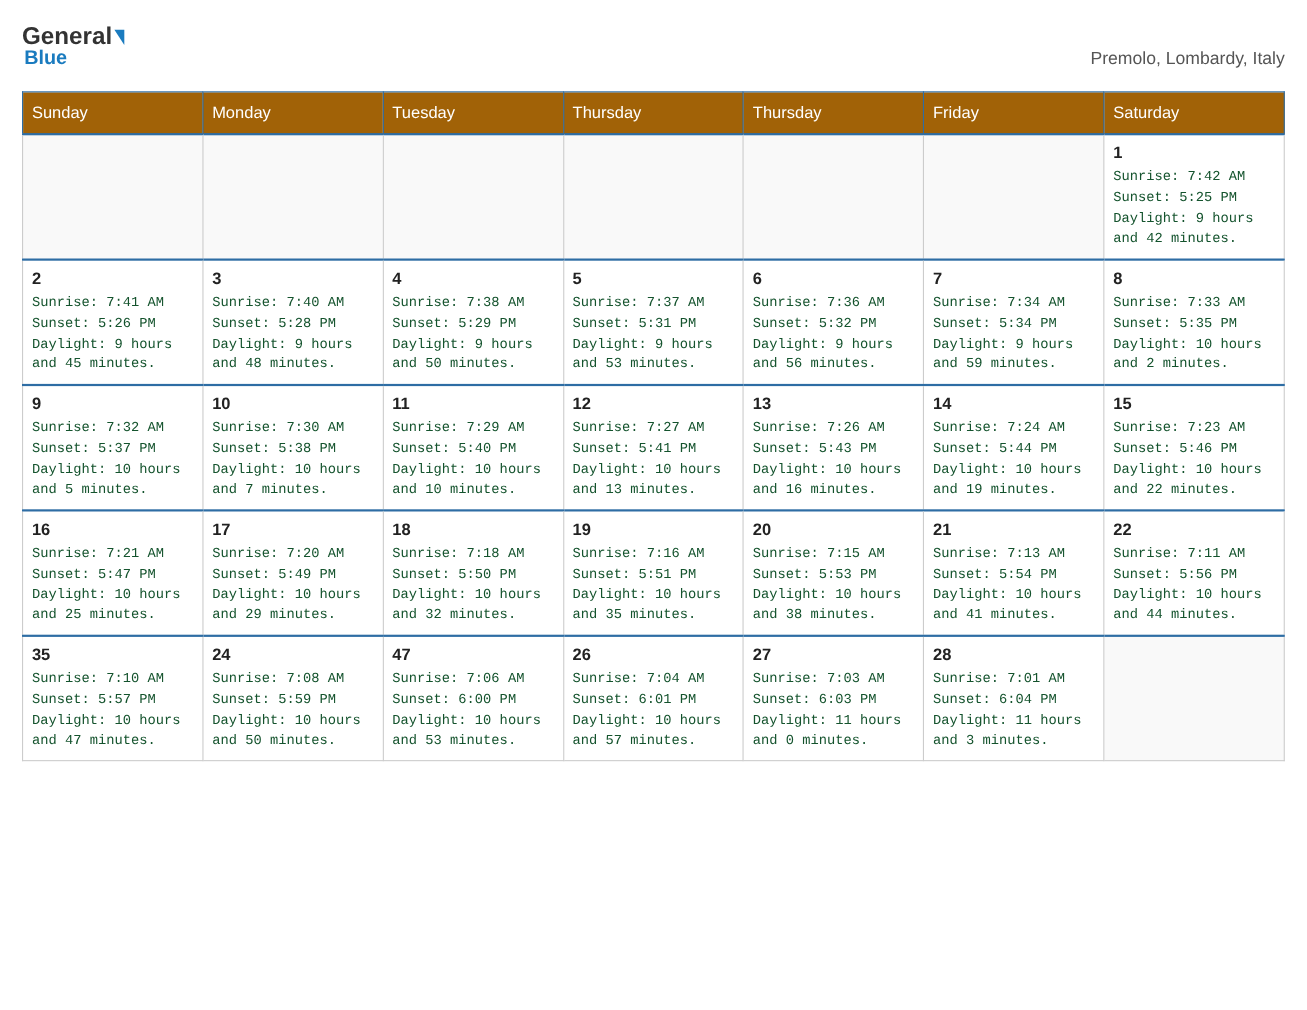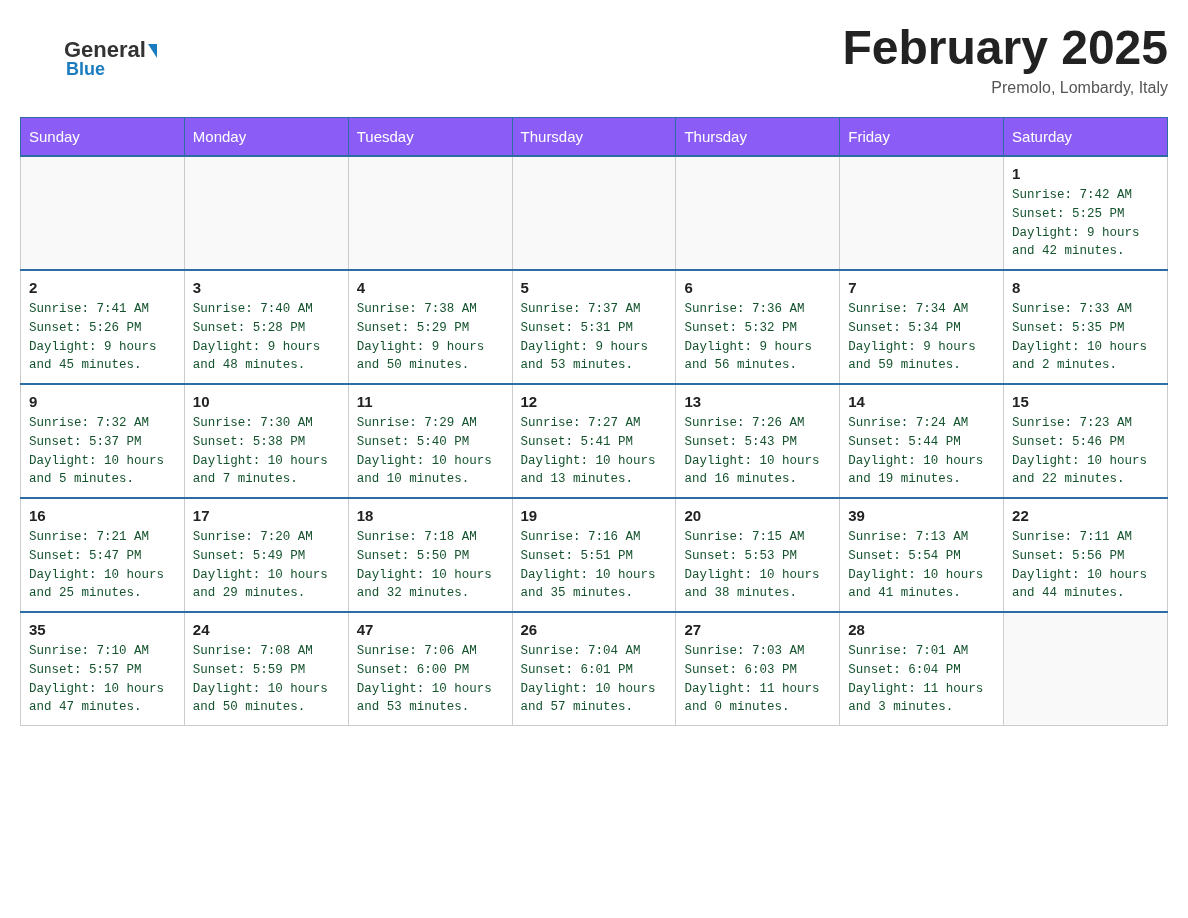--- a/index.html
+++ b/index.html
@@ -6,23 +6,22 @@
     body {
       font-family: Arial, sans-serif;
       background: #fff;
       padding: 20px;
       width: 1188px;
       min-height: 918px;
     }
     .header {
       display: flex;
       justify-content: space-between;
-      align-items: center;
+      align-items: flex-end;
       margin-bottom: 20px;
-      margin-left: 44px;
     }
     .logo-text-general {
       font-size: 22px;
       font-weight: bold;
       color: #333;
     }
     .title-block {
       text-align: right;
     }
     .calendar-title {
@@ -33,21 +32,21 @@
     .calendar-subtitle {
       font-size: 16px;
       color: #555;
       margin-top: 4px;
     }
     .calendar {
       width: 100%;
       border-collapse: collapse;
     }
     .calendar th {
-      background-color: #8b5cf6;
+      background-color: #a16207;
       color: #fff;
       padding: 10px 8px;
       font-size: 15px;
       font-weight: normal;
       text-align: left;
       border: 1px solid #2e6da4;
     }
     .calendar td {
       vertical-align: top;
       padding: 8px;
@@ -110,21 +109,20 @@
 
 <div class="header">
   <div class="logo-wrapper">
     <div class="logo-line1">
       <span class="logo-text-general">General</span>
       <span class="logo-arrow"></span>
     </div>
     <div class="logo-line2">Blue</div>
   </div>
   <div class="title-block">
-    <div class="calendar-title">February 2025</div>
     <div class="calendar-subtitle">Premolo, Lombardy, Italy</div>
   </div>
 </div>
 
 <table class="calendar">
   <thead>
     <tr>
     <th>Sunday</th>
         <th>Monday</th>
         <th>Tuesday</th>
@@ -222,21 +220,21 @@
         </td>
         <td>
           <div class="day-number">19</div>
           <div class="day-info">Sunrise: 7:16 AM<br>Sunset: 5:51 PM<br>Daylight: 10 hours and 35 minutes.</div>
         </td>
         <td>
           <div class="day-number">20</div>
           <div class="day-info">Sunrise: 7:15 AM<br>Sunset: 5:53 PM<br>Daylight: 10 hours and 38 minutes.</div>
         </td>
         <td>
-          <div class="day-number">39</div>
+          <div class="day-number">21</div>
           <div class="day-info">Sunrise: 7:13 AM<br>Sunset: 5:54 PM<br>Daylight: 10 hours and 41 minutes.</div>
         </td>
         <td>
           <div class="day-number">22</div>
           <div class="day-info">Sunrise: 7:11 AM<br>Sunset: 5:56 PM<br>Daylight: 10 hours and 44 minutes.</div>
         </td>
       </tr>
       <tr>
         <td>
           <div class="day-number">35</div>

